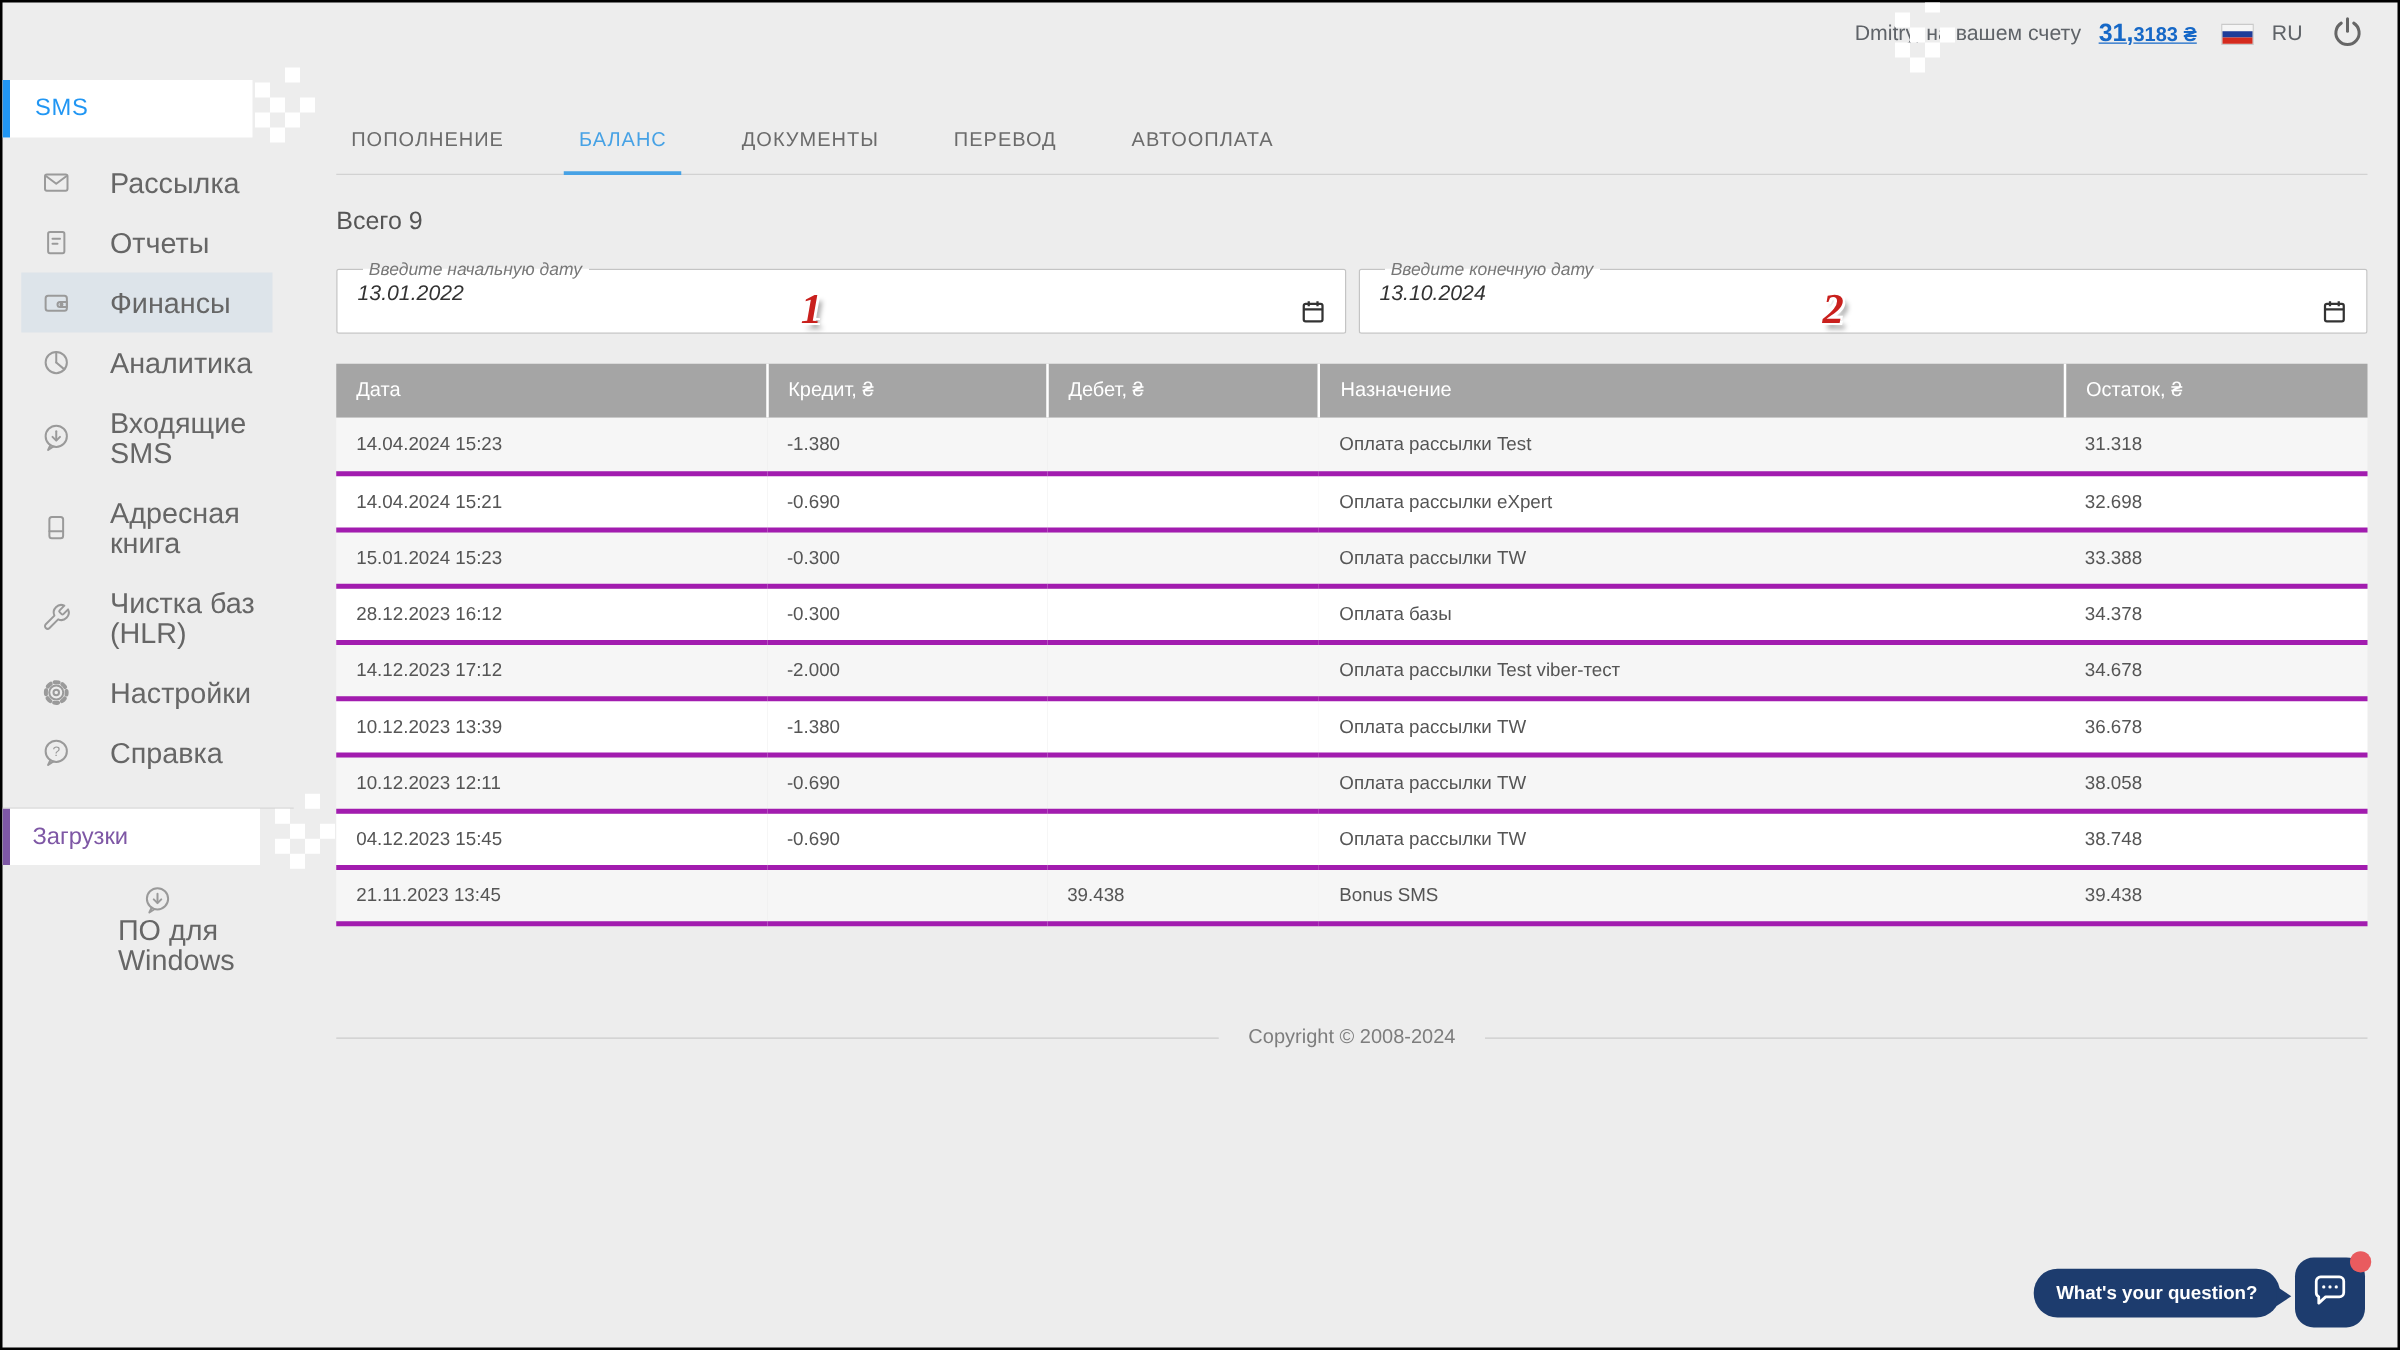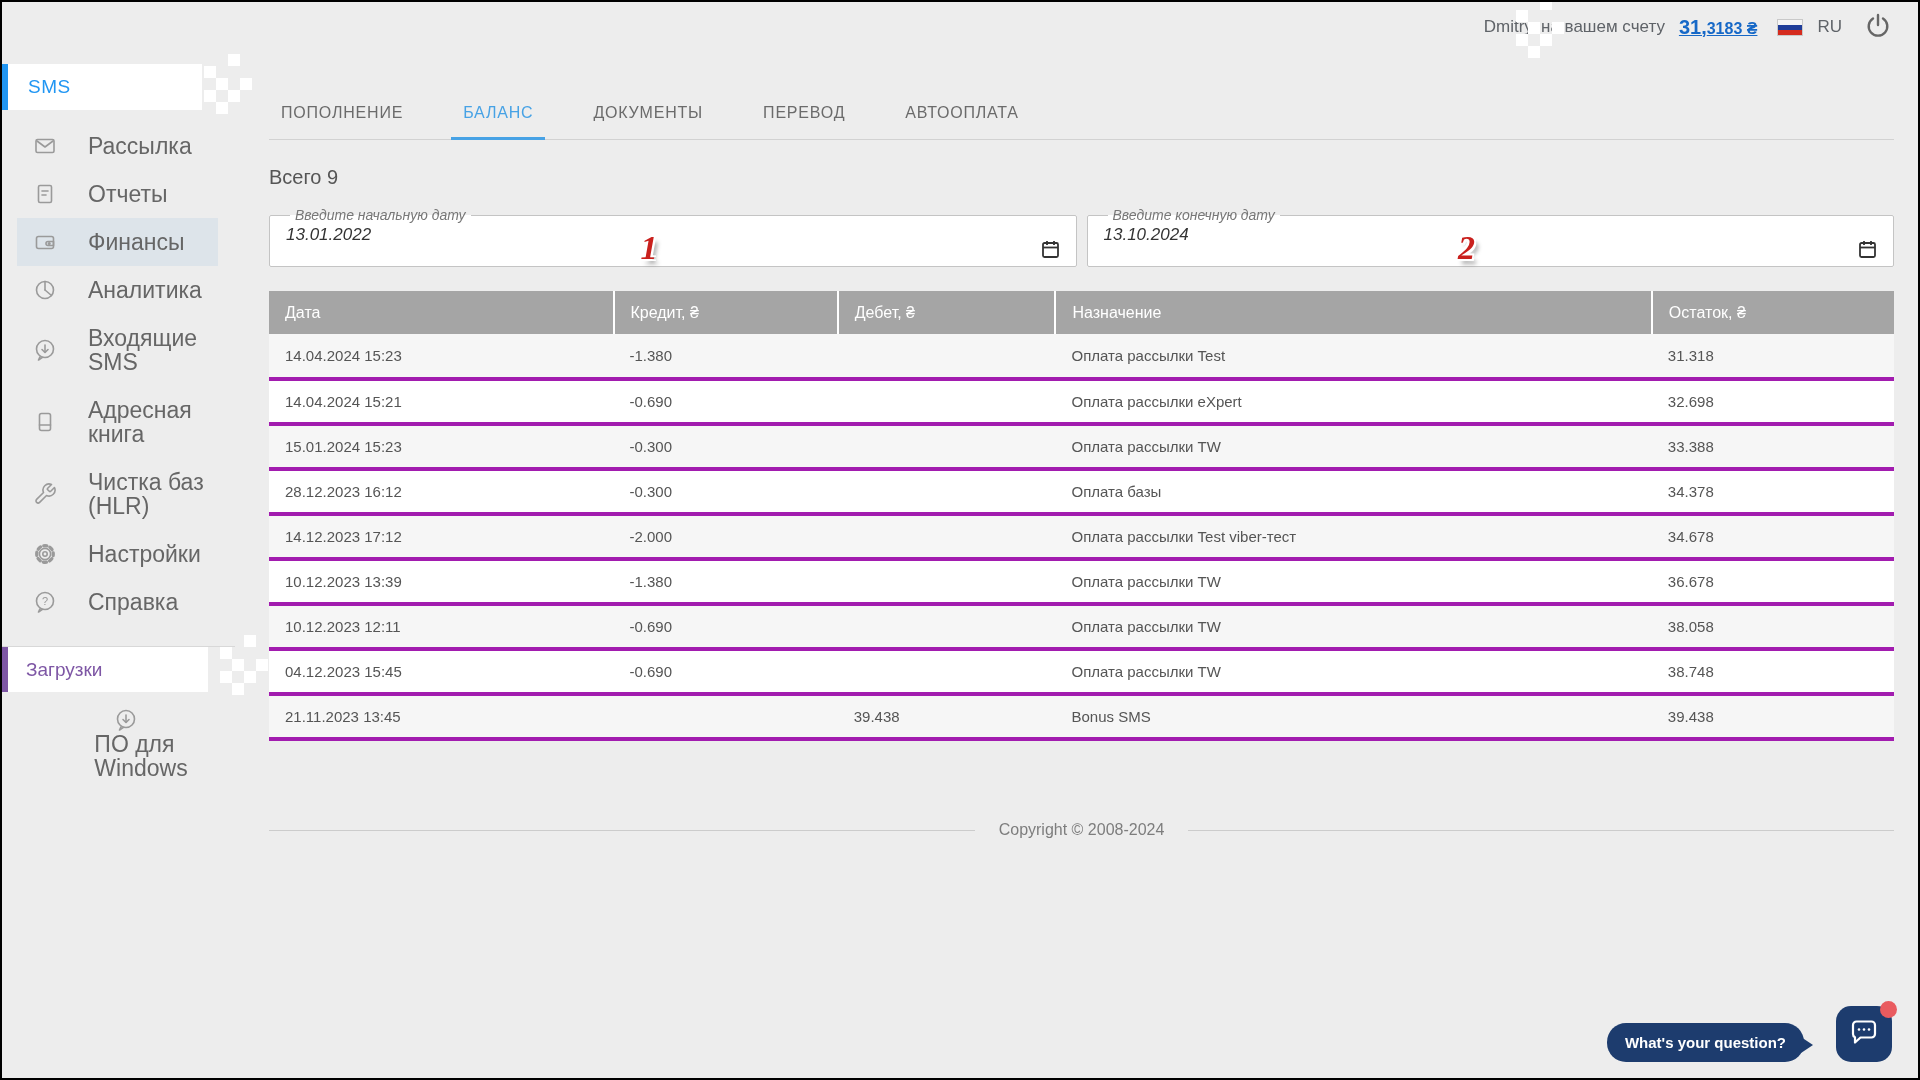--- a/index.html
+++ b/index.html
@@ -101,21 +101,21 @@
     font-size:15px; color:#555; padding:0 16px; height:45px;
     border-bottom:4px solid #a21caf; overflow:hidden; white-space:nowrap;
   }
   table.tx tbody tr:nth-child(odd) { background:#f6f6f6; }
   table.tx tbody tr:nth-child(even) { background:#fff; }
 
   .footer { display:flex; align-items:center; gap:24px; margin-top:80px; color:#7d7d7d; font-size:16px; }
   .footer .line { flex:1; height:1px; background:#ccc; }
 
   
-  .chat { position:absolute; right:26px; bottom:16px; display:flex; align-items:flex-end; gap:32px; }
+  .chat { position:absolute; right:26px; bottom:16px; display:flex; align-items:center; gap:12px; }
   .chat-bubble {
     background:#1d3c6e; color:#fff; font-weight:bold; font-size:15px;
     padding:11px 18px; border-radius:19px; position:relative;
   }
   .chat-bubble::after {
     content:""; position:absolute; right:-9px; top:14px;
     border-top:8px solid transparent; border-bottom:8px solid transparent;
     border-left:12px solid #1d3c6e;
   }
   .chat-button {

